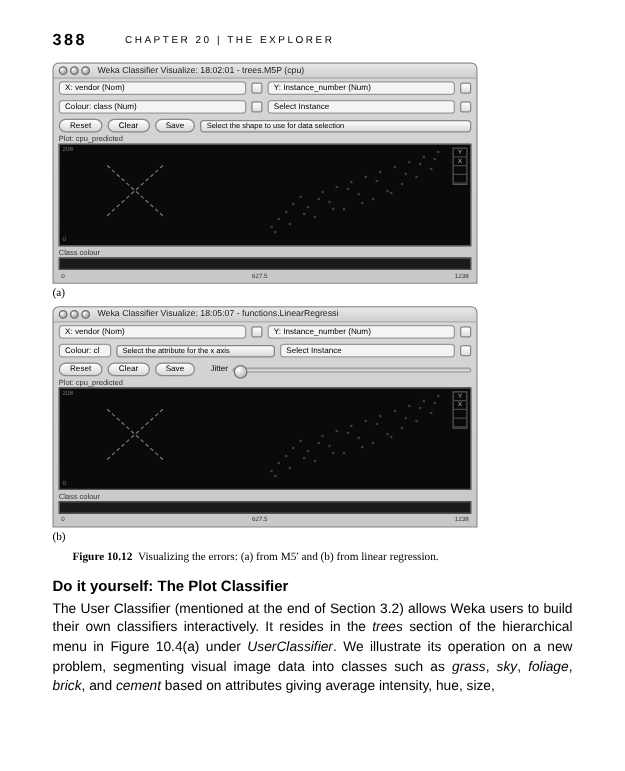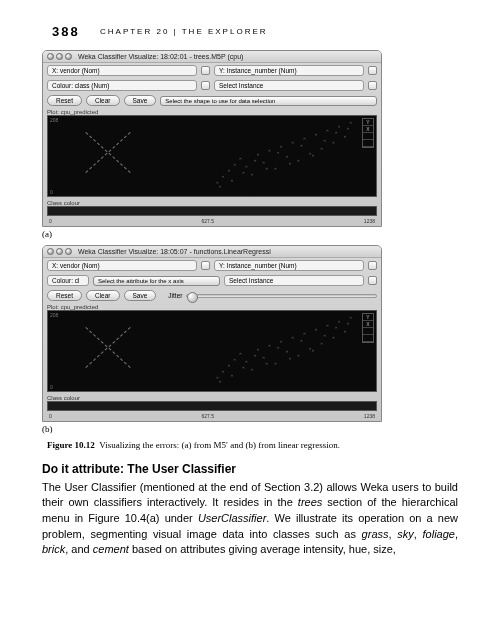--- a/index.html
+++ b/index.html
@@ -14,21 +14,20 @@
       position: relative;
     }
     .page-num {
       position: absolute;
       left: 42px;
       top: 24px;
       font-family: Arial, Helvetica, sans-serif;
       font-weight: bold;
       font-size: 13px;
       letter-spacing: 2px;
-      margin-left: 10px;
     }
     .chapter-head {
       position: absolute;
       top: 27px;
       left: 100px;
       font-family: Arial, Helvetica, sans-serif;
       font-size: 8px;
       letter-spacing: 2px;
     }
     .figwrap {
@@ -151,21 +150,21 @@
       padding: 0 6px 2px 6px; color:#333;
     }
     .sublabel {
       font-family: Georgia, serif;
       font-size: 9px;
       margin: 2px 0 6px 0;
     }
     .caption {
       font-family: Georgia, serif;
       font-size: 9px;
-      margin: 4px 0 10px 5px;
+      margin: 4px 0 10px 16px;
       line-height: 1.3;
     }
     .caption .b { font-weight: bold; }
     .h2 {
       font-family: Arial, Helvetica, sans-serif;
       font-weight: bold;
       font-size: 12px;
       margin-bottom: 4px;
     }
     .body {
@@ -387,17 +386,17 @@
       <span>1238</span>
     </div>
   </div>
   <div class="sublabel">(b)</div>
 
   <div class="caption">
     <span class="b">Figure 10.12</span>
     &nbsp;<span>Visualizing the errors: (a) from M5′ and (b) from linear regression.</span>
   </div>
 
-  <div class="h2">Do it attribute: The User Classifier</div>
+  <div class="h2">Do it yourself: The Plot Classifier</div>
   <div class="body">
     <span>The User Classifier (mentioned at the end of Section 3.2) allows Weka users to build their own classifiers interactively. It resides in the </span><span class="i">trees</span><span> section of the hierarchical menu in Figure 10.4(a) under </span><span class="i">UserClassifier</span><span>. We illustrate its operation on a new problem, segmenting visual image data into classes such as </span><span class="i">grass</span><span>, </span><span class="i">sky</span><span>, </span><span class="i">foliage</span><span>, </span><span class="i">brick</span><span>, and </span><span class="i">cement</span><span> based on attributes giving average intensity, hue, size,</span>
   </div>
 </div>
 
 </body></html>

